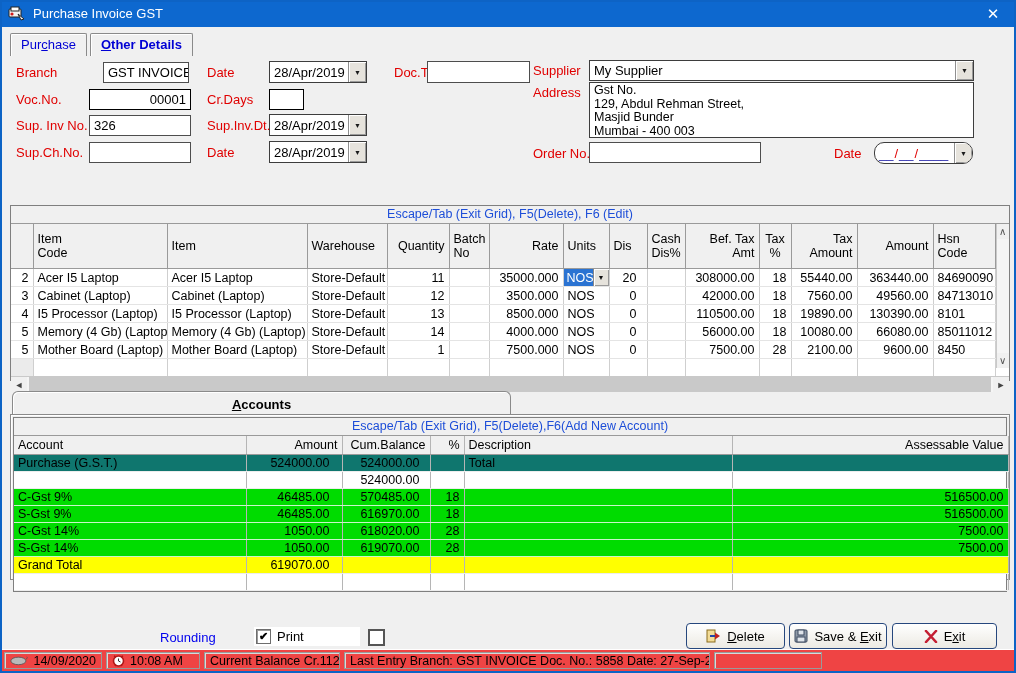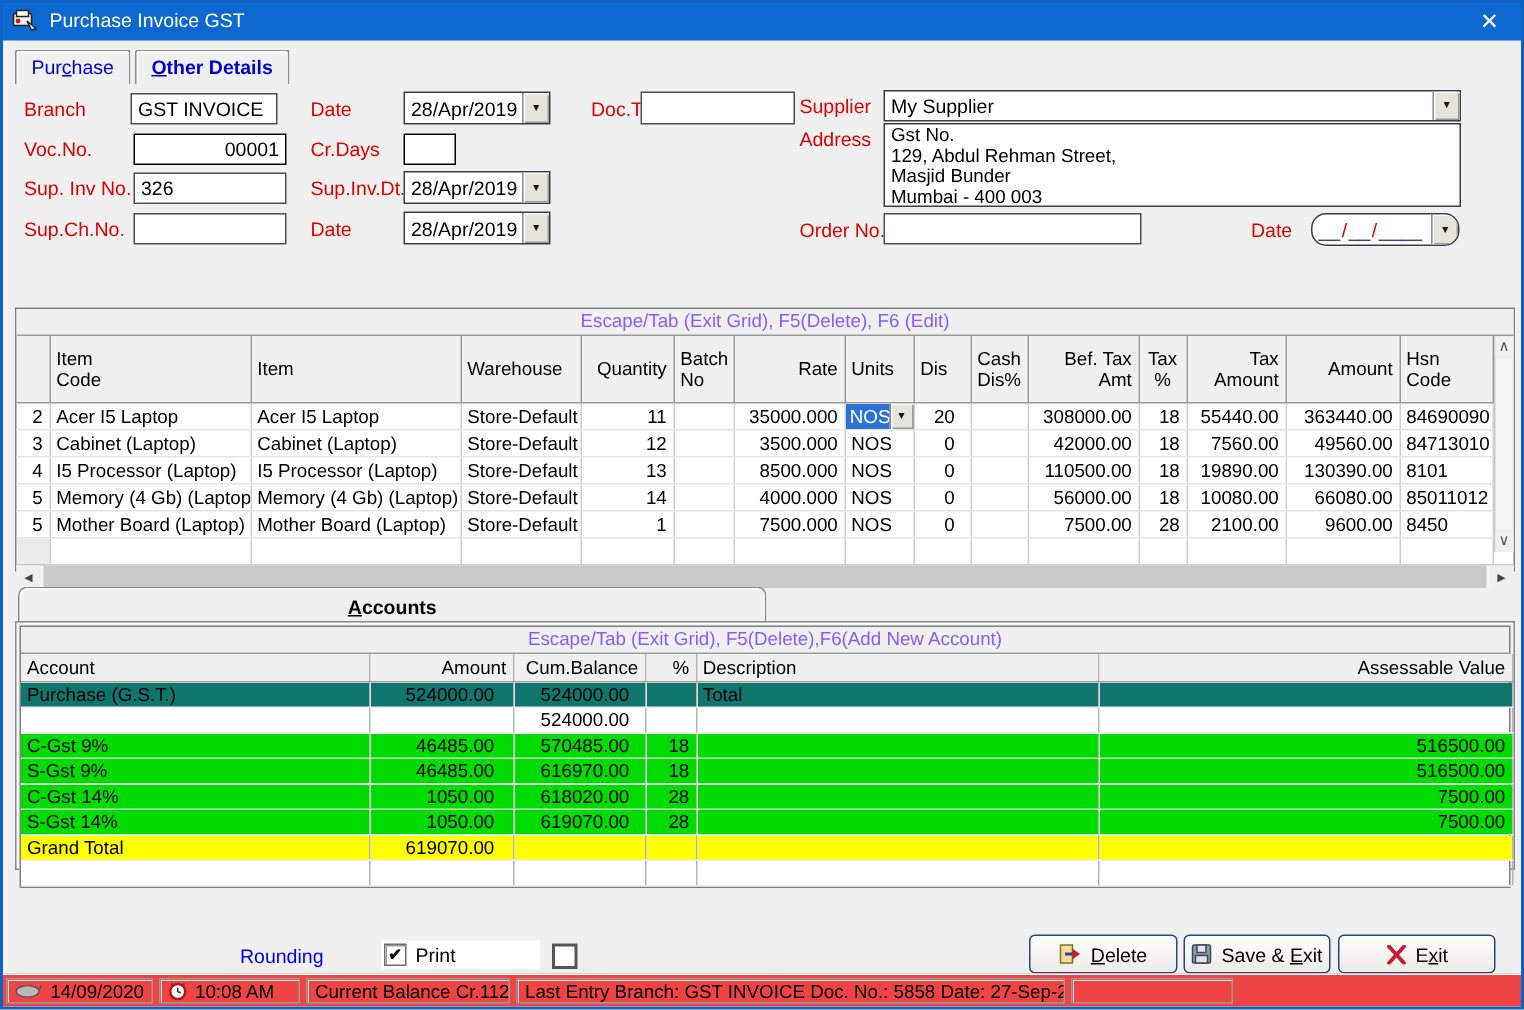--- a/index.html
+++ b/index.html
@@ -29,21 +29,21 @@
   .combo .cbtn{width:17px;background:#e6e3dc;border-left:1px solid #8f8f8f;
     box-shadow:inset 1px 1px 0 #fff, inset -1px -1px 0 #9a9a9a;
     display:flex;align-items:center;justify-content:center;font-size:7px;color:#1a1a1a;}
   .addr{position:absolute;background:#fff;border:1px solid #3d3d3d;box-sizing:border-box;
     padding:1px 4px;white-space:pre-line;line-height:13.5px;font-size:12.5px;overflow:hidden;}
   .datemask .cv{font-size:13px;letter-spacing:0;}
   .datemask .us{color:#1a1aa6;} .datemask .sl{color:#e00000;padding:0 1px;}
   
   .gridbox{position:absolute;left:8px;top:203px;width:1000px;height:176px;background:#fff;
     border:1px solid #7f7f7f;box-sizing:border-box;}
-  .hintbar{height:17px;background:#f0f0f0;border-bottom:1px solid #9a9a9a;color:#8b5cf6;
+  .hintbar{height:17px;background:#f0f0f0;border-bottom:1px solid #9a9a9a;color:#1d4ed8;
     text-align:center;font-size:12.5px;line-height:16px;}
   .items-wrap{display:flex;}
   table.grid{border-collapse:collapse;table-layout:fixed;font-size:12.5px;}
   table.items{width:982px;}
   table.grid th{background:#f0f0f0;font-weight:normal;border-right:1px solid #9a9a9a;
     border-bottom:1px solid #9a9a9a;padding:1px 4px;vertical-align:middle;overflow:hidden;white-space:nowrap;}
   table.items th{height:42px;}
   table.grid td{border-right:1px solid #cfcfcf;border-bottom:1px solid #e4e4e4;
     padding:0 4px;white-space:nowrap;overflow:hidden;height:17px;}
   .ta-r{text-align:right;} .ta-l{text-align:left;} .ta-c{text-align:center;}
@@ -119,21 +119,21 @@
   <div class="lbl" style="left:205px;top:63px;">Date</div>
   <div class="lbl" style="left:205px;top:90px;">Cr.Days</div>
   <div class="lbl" style="left:205px;top:116px;">Sup.Inv.Dt.</div>
   <div class="lbl" style="left:205px;top:143px;">Date</div>
   <div class="lbl" style="left:392px;top:63px;">Doc.Tag</div>
   <div class="lbl" style="left:531px;top:61px;">Supplier</div>
   <div class="lbl" style="left:531px;top:83px;">Address</div>
   <div class="lbl" style="left:531px;top:144px;">Order No.</div>
   <div class="lbl" style="left:832px;top:144px;">Date</div>
 
-  <div class="fld" style="left:85px;top:60px;width:98px;height:21px;">GST INVOICE</div>
+  <div class="fld" style="left:101px;top:60px;width:86px;height:21px;">GST INVOICE</div>
   <div class="fld right" style="left:87px;top:87px;width:102px;height:21px;border-color:#000;">00001</div>
   <div class="fld" style="left:87px;top:113px;width:102px;height:21px;">326</div>
   <div class="fld" style="left:87px;top:140px;width:102px;height:21px;"></div>
 
   <div class="combo" style="left:267px;top:59px;width:98px;height:22px;">
     <span class="cv">28/Apr/2019</span>
       <span class="cbtn">▼</span>
   </div>
   <div class="fld" style="left:267px;top:87px;width:35px;height:21px;border-color:#000;"></div>
   <div class="combo" style="left:267px;top:112px;width:98px;height:22px;">

